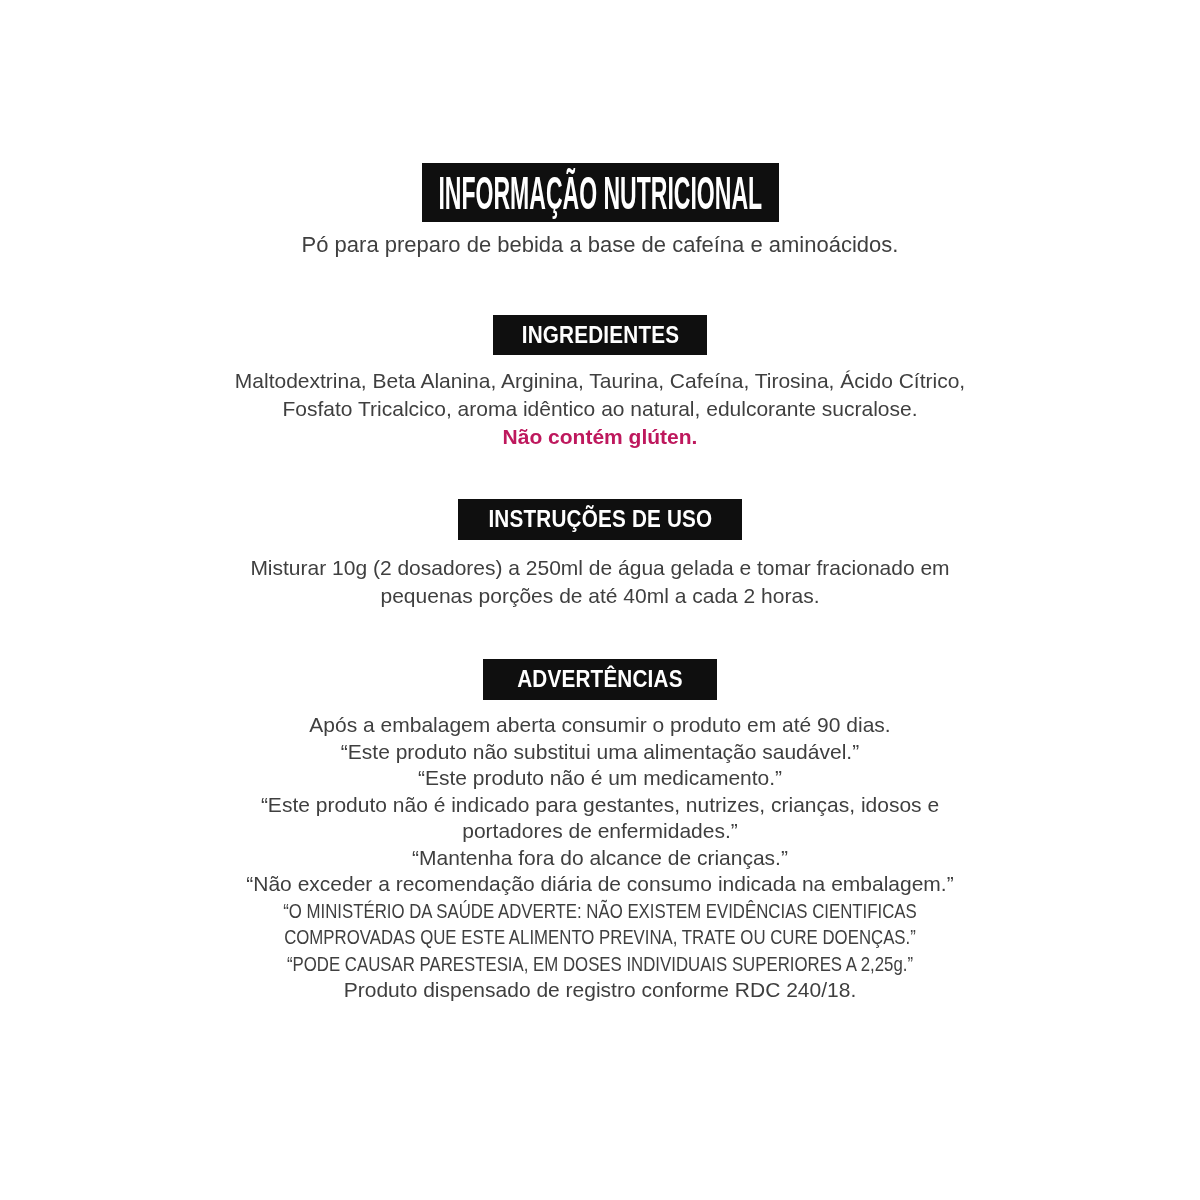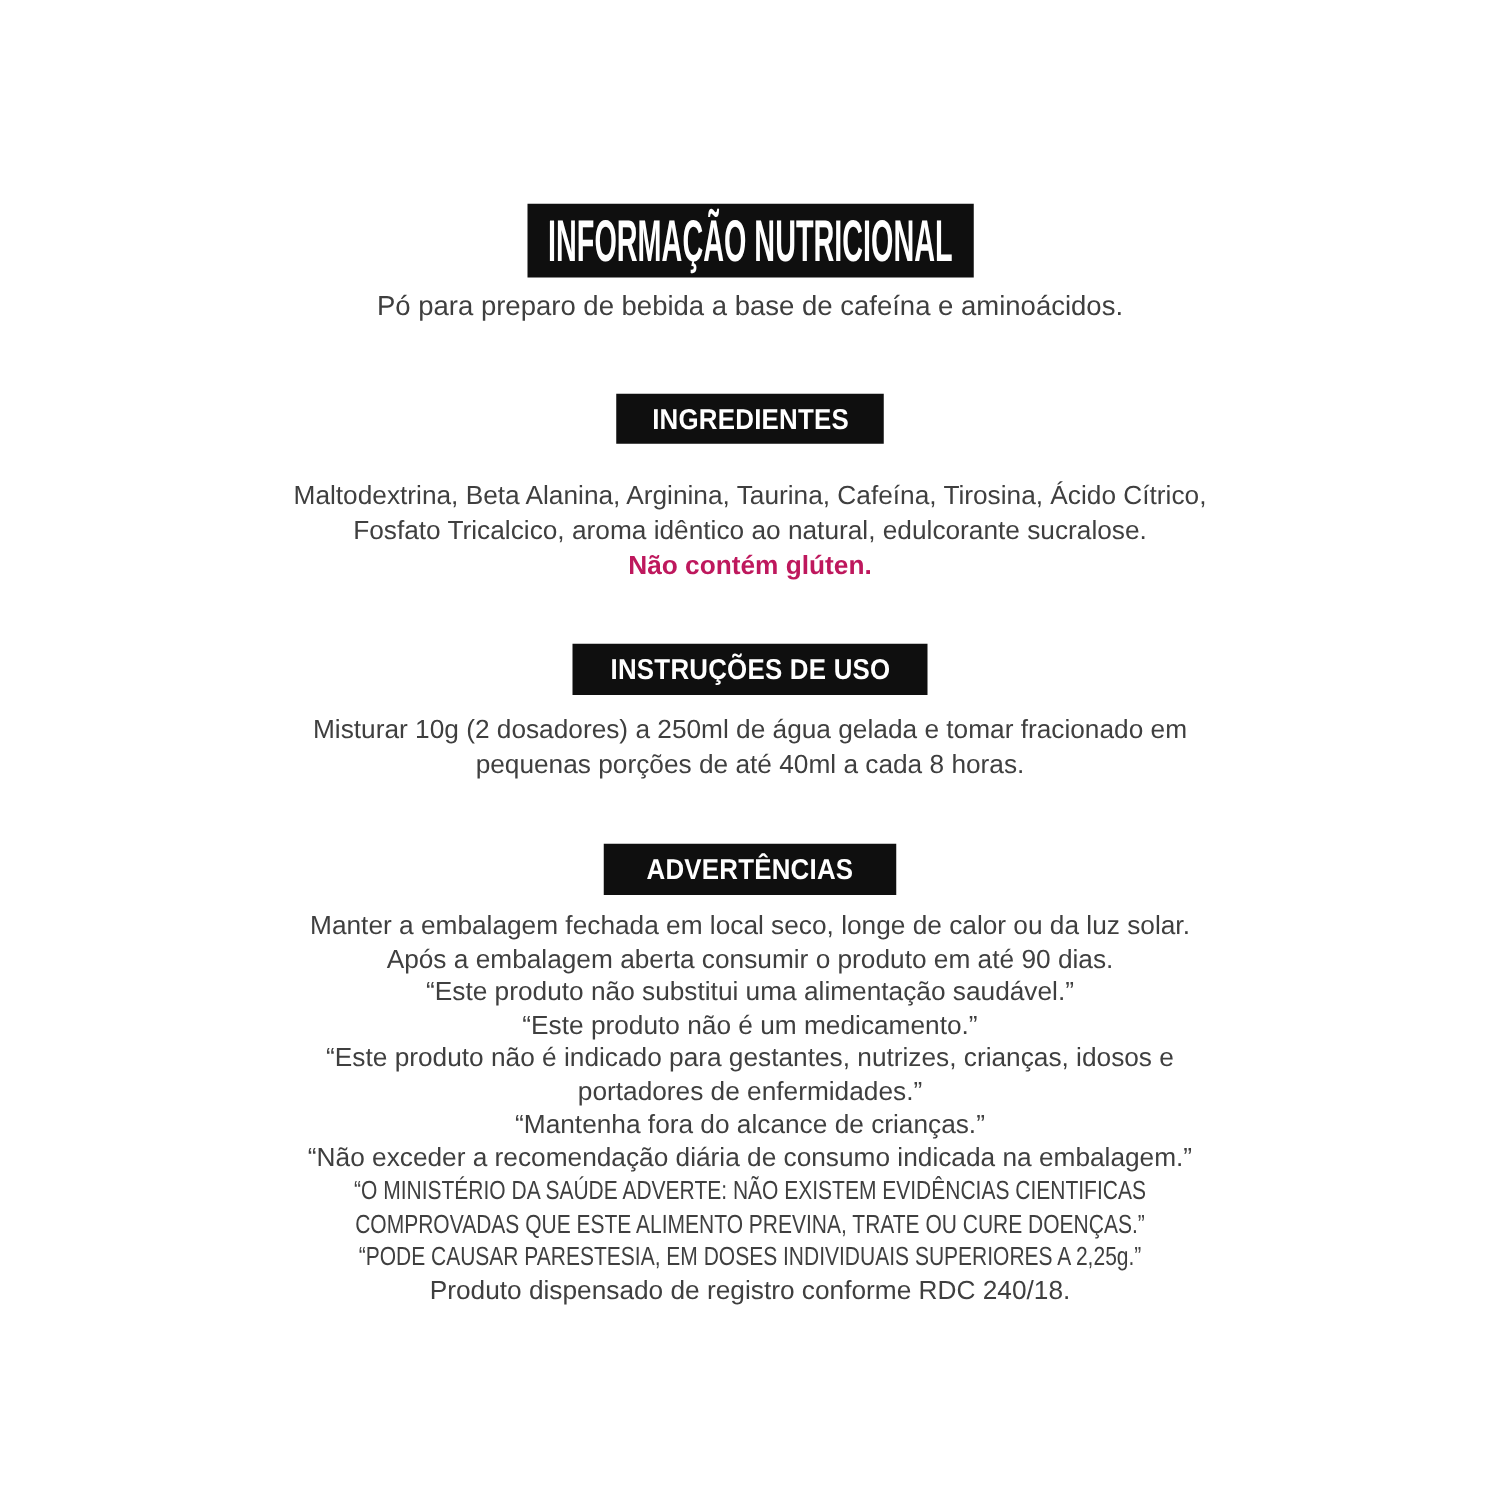--- a/index.html
+++ b/index.html
@@ -35,21 +35,21 @@
   .banner-instructions { width: 284px; height: 41px; margin-top: 48px; }
   .banner-warnings { width: 234px; height: 41px; margin-top: 49px; }
   .banner-sub .txt { font-size: 23px; transform: scaleX(0.90); letter-spacing: 0.2px; }
 
   .textblock {
     width: 100%;
     text-align: center;
     font-size: 21px;
   }
   .subtitle { margin-top: 10px; font-size: 22px; line-height: 26px; }
-  .ingredients-block { margin-top: 28px; line-height: 28px; }
+  .ingredients-block { margin-top: 12px; line-height: 28px; }
   .instructions-block { margin-top: 14px; line-height: 28px; }
   .warnings-block { margin-top: 12px; line-height: 26.5px; }
 
   .line { white-space: nowrap; }
   .caps { transform: scaleX(0.80); transform-origin: center; }
   .bold-note { font-weight: bold; color: #be185d; }
 </style>
 </head>
 <body>
 
@@ -72,29 +72,28 @@
     <div class="line">Fosfato Tricalcico, aroma idêntico ao natural, edulcorante sucralose.</div>
     <div class="line bold-note">Não contém glúten.</div>
   </div>
 
   <div class="banner banner-sub banner-instructions">
     <span class="txt">INSTRUÇÕES DE USO</span>
   </div>
 
   <div class="textblock instructions-block">
     <div class="line">Misturar 10g (2 dosadores) a 250ml de água gelada e tomar fracionado em</div>
-    <div class="line">pequenas porções de até 40ml a cada 8 horas.</div>
+    <div class="line">pequenas porções de até 40ml a cada 2 horas.</div>
   </div>
 
   <div class="banner banner-sub banner-warnings">
     <span class="txt">ADVERTÊNCIAS</span>
   </div>
 
   <div class="textblock warnings-block">
-    <div class="line">Manter a embalagem fechada em local seco, longe de calor ou da luz solar.</div>
     <div class="line">Após a embalagem aberta consumir o produto em até 90 dias.</div>
     <div class="line">“Este produto não substitui uma alimentação saudável.”</div>
     <div class="line">“Este produto não é um medicamento.”</div>
     <div class="line">“Este produto não é indicado para gestantes, nutrizes, crianças, idosos e</div>
     <div class="line">portadores de enfermidades.”</div>
     <div class="line">“Mantenha fora do alcance de crianças.”</div>
     <div class="line">“Não exceder a recomendação diária de consumo indicada na embalagem.”</div>
     <div class="line caps">“O MINISTÉRIO DA SAÚDE ADVERTE: NÃO EXISTEM EVIDÊNCIAS CIENTIFICAS</div>
     <div class="line caps">COMPROVADAS QUE ESTE ALIMENTO PREVINA, TRATE OU CURE DOENÇAS.”</div>
     <div class="line caps">“PODE CAUSAR PARESTESIA, EM DOSES INDIVIDUAIS SUPERIORES A 2,25g.”</div>

